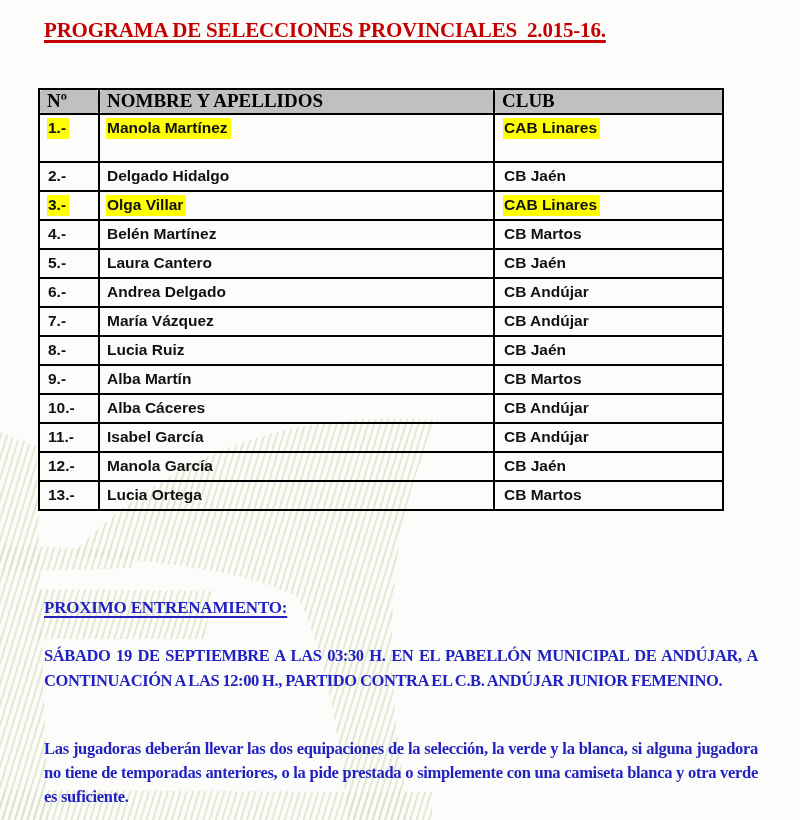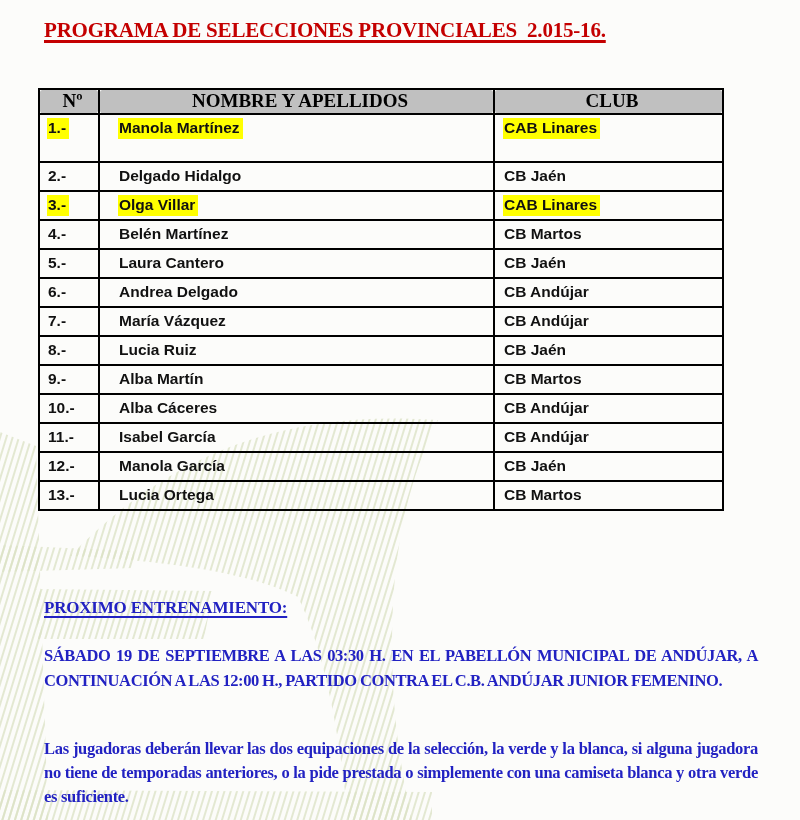--- a/index.html
+++ b/index.html
@@ -42,37 +42,37 @@
     background:transparent;
   }
   .roster th,.roster td{border:2px solid #000;}
   .roster col.c1{width:60px;}
   .roster col.c2{width:395px;}
   .roster col.c3{width:229px;}
   .roster th{
     background:#c0c0c0;
     font:bold 19px "Liberation Serif", serif;
     color:#000;
-    text-align:center;
+    text-align:left;
     height:22px;
     padding:0 0 1px 7px;
     vertical-align:middle;
     border-radius:6px;
   }
   .roster td{
     font:bold 15.5px "Liberation Sans", sans-serif;
     color:#111;
     vertical-align:top;
     padding:3px 0 0 0;
     background:transparent;
   }
   .roster tbody tr{height:29px;}
   .roster tbody tr:first-child{height:48px;}
   td.c-num .cell-text{margin-left:7px;}
-  td.c-name .cell-text{margin-left:18px;}
+  td.c-name .cell-text{margin-left:6px;}
   td.c-club .cell-text{margin-left:8px;text-align:right;}
   .cell-text{display:inline-block;padding:1px 3px 2px 1px;}
   tr.hl .cell-text{background:#ffff00;}
 
   .training-heading{
     position:absolute;left:44px;top:598px;margin:0;
     font:bold 17px "Liberation Serif", serif;
     color:#2222c2;
     text-decoration:underline;
     text-decoration-thickness:2px;

